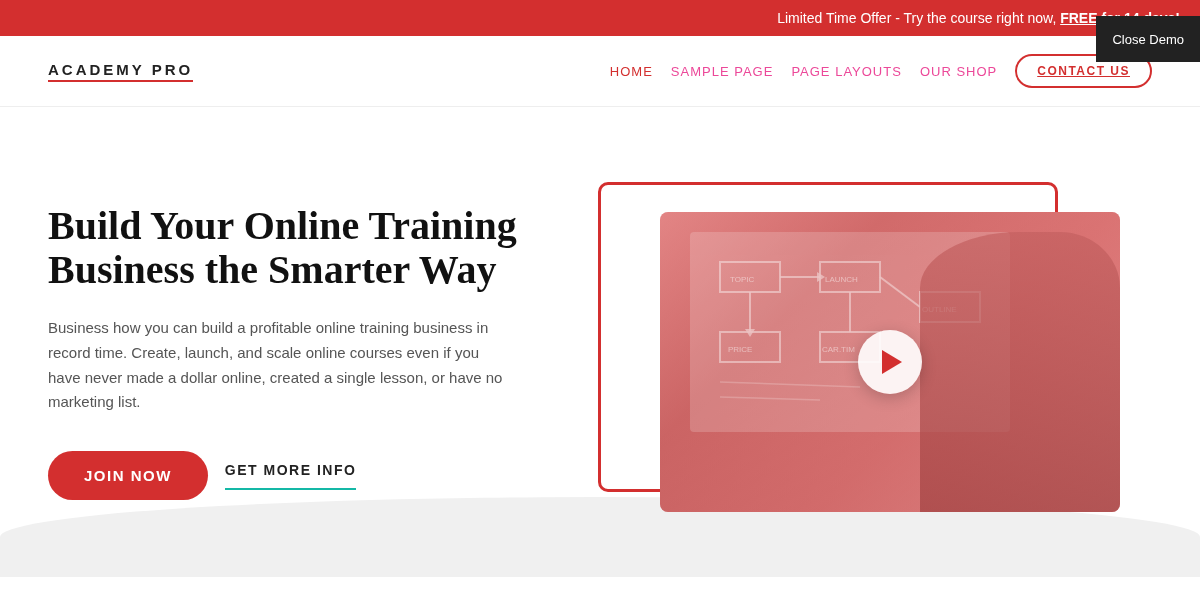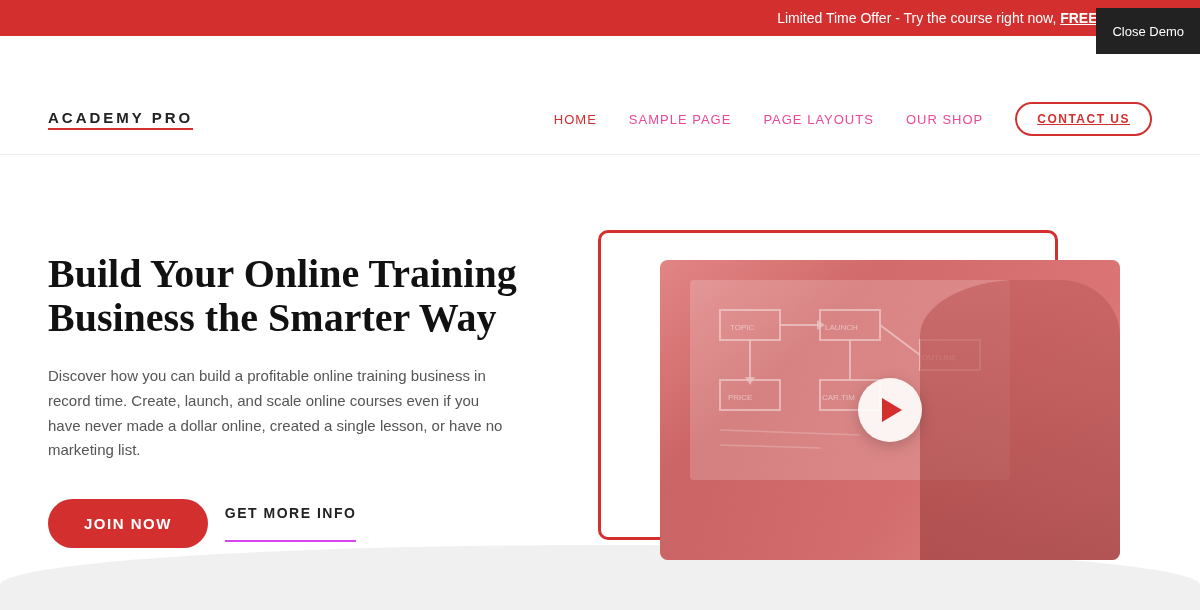--- a/index.html
+++ b/index.html
@@ -13,56 +13,55 @@
       padding: 10px 20px;
       font-size: 14px;
       font-family: Arial, sans-serif;
       position: relative;
     }
     .top-banner span { font-weight: normal; }
     .top-banner strong { font-weight: bold; text-decoration: underline; }
     .close-demo {
       position: absolute;
       right: 0;
-      top: 8px;
+      top: 16px;
       background: #222;
       color: #fff;
       padding: 23px 16px;
       font-size: 13px;
       font-family: Arial, sans-serif;
       cursor: pointer;
       height: 100%;
       display: flex;
       align-items: center;
     }
 
     
     .header {
       display: flex;
       align-items: center;
       justify-content: space-between;
       padding: 18px 48px;
       background: #fff;
       border-bottom: 1px solid #eee;
-      margin-top: 48px;
     }
     .logo {
       font-family: Arial, sans-serif;
       font-size: 15px;
       font-weight: bold;
       letter-spacing: 3px;
       text-transform: uppercase;
       color: #222;
       border-bottom: 2px solid #d32f2f;
       padding-bottom: 2px;
     }
     .nav {
       display: flex;
       align-items: center;
-      gap: 32px;
+      gap: 18px;
     }
     .nav a {
       text-decoration: none;
       font-family: Arial, sans-serif;
       font-size: 13px;
       letter-spacing: 1px;
       text-transform: uppercase;
       color: #ec4899;
       font-weight: 500;
     }
@@ -131,22 +130,22 @@
     .btn-info {
       background: transparent;
       border: none;
       color: #222;
       font-size: 14px;
       font-weight: 700;
       letter-spacing: 1.5px;
       text-transform: uppercase;
       cursor: pointer;
       font-family: Arial, sans-serif;
-      border-bottom: 2px solid #d946ef;
-      padding-bottom: 19px;
+      border-bottom: 2px solid #14b8a6;
+      padding-bottom: 10px;
     }
 
     
     .hero-right {
       flex: 1;
       display: flex;
       align-items: center;
       justify-content: center;
       position: relative;
       padding-left: 40px;
@@ -259,21 +258,21 @@
     <a href="#">SAMPLE PAGE</a>
     <a href="#">PAGE LAYOUTS</a>
     <a href="#">OUR SHOP</a>
     <a href="#" class="contact-btn">CONTACT US</a>
   </nav>
 </header>
 
 <section class="hero">
   <div class="hero-left">
     <h1 class="hero-title">Build Your Online Training Business the Smarter Way</h1>
-    <p class="hero-desc">Discover how you can build a profitable online training business in record time. Create, launch, and scale online courses even if you have never made a dollar online, created a single lesson, or have no marketing list.</p>
+    <p class="hero-desc">Business how you can build a profitable online training business in record time. Create, launch, and scale online courses even if you have never made a dollar online, created a single lesson, or have no marketing list.</p>
     <div class="hero-buttons">
       <button class="btn-join">JOIN NOW</button>
       <button class="btn-info">GET MORE INFO</button>
     </div>
   </div>
 
   <div class="hero-right">
     <div class="video-decoration"></div>
     <div class="video-thumb">
       <div class="video-overlay"></div>

